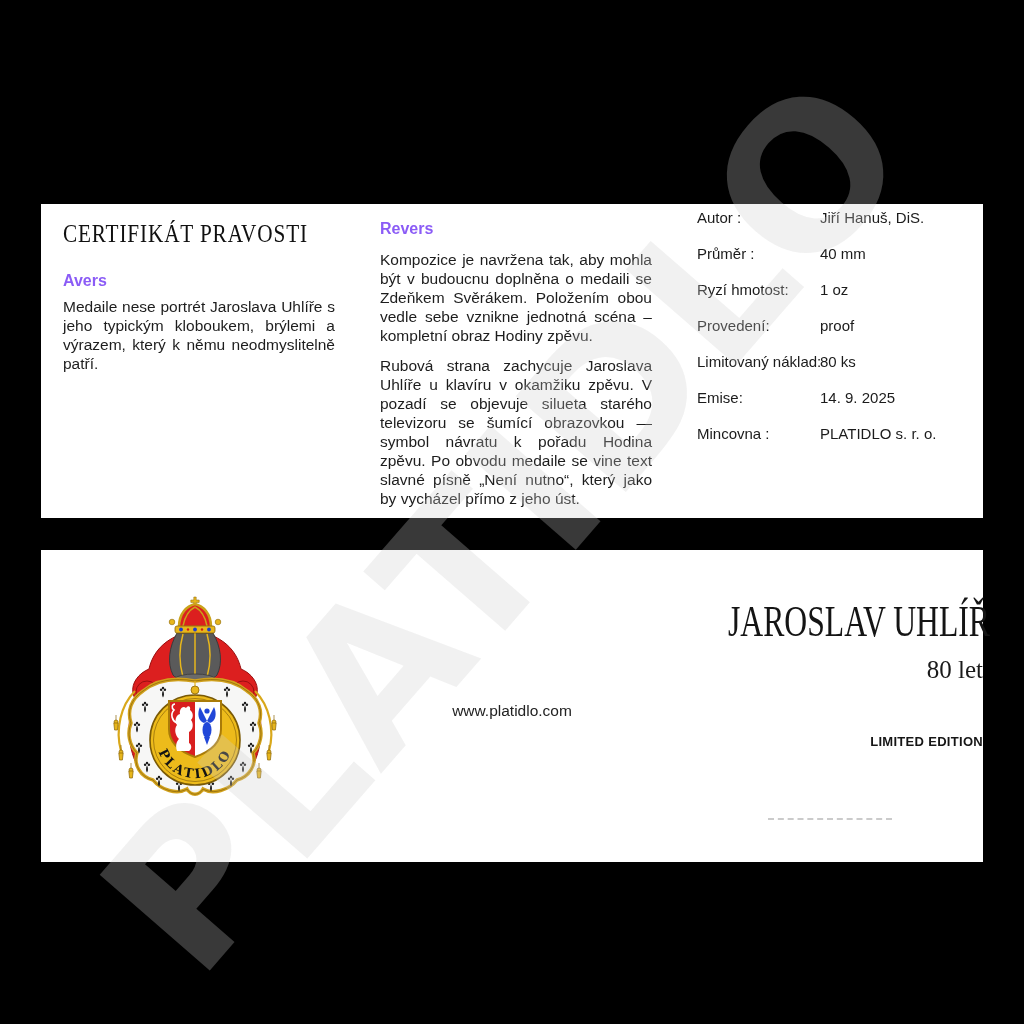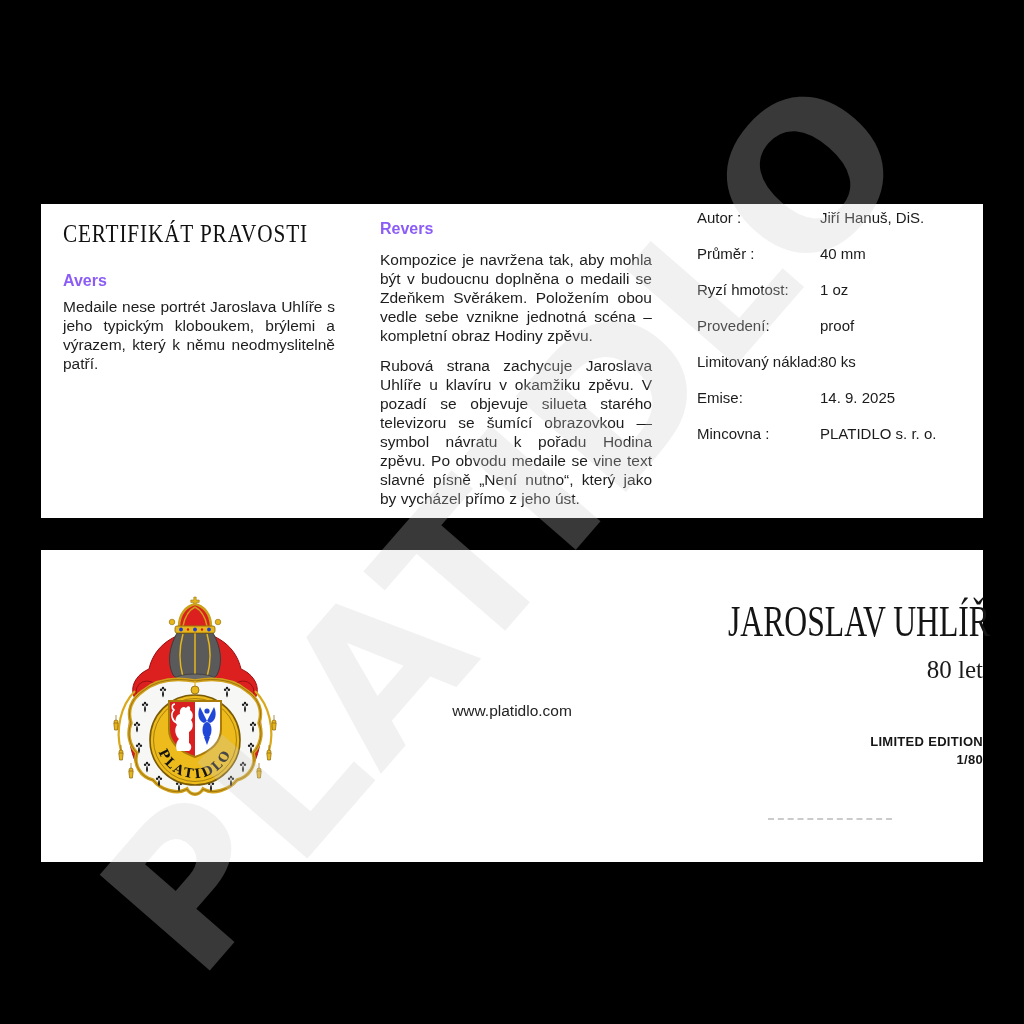--- a/index.html
+++ b/index.html
@@ -216,20 +216,19 @@
 
     <div class="site-url">www.platidlo.com</div>
 
     <div class="title-block">
       <div class="person-name">
         <span class="condense">JAROSLAV UHLÍŘ</span>
       </div>
       <div class="person-sub">80 let</div>
       <div class="limited">
         <div>LIMITED EDITION</div>
-        <div>1/80</div>
       </div>
       <div class="sign-line"></div>
     </div>
   </div>
 
   <div class="watermark">PLATIDLO</div>
 </div>
 
 </body></html>

